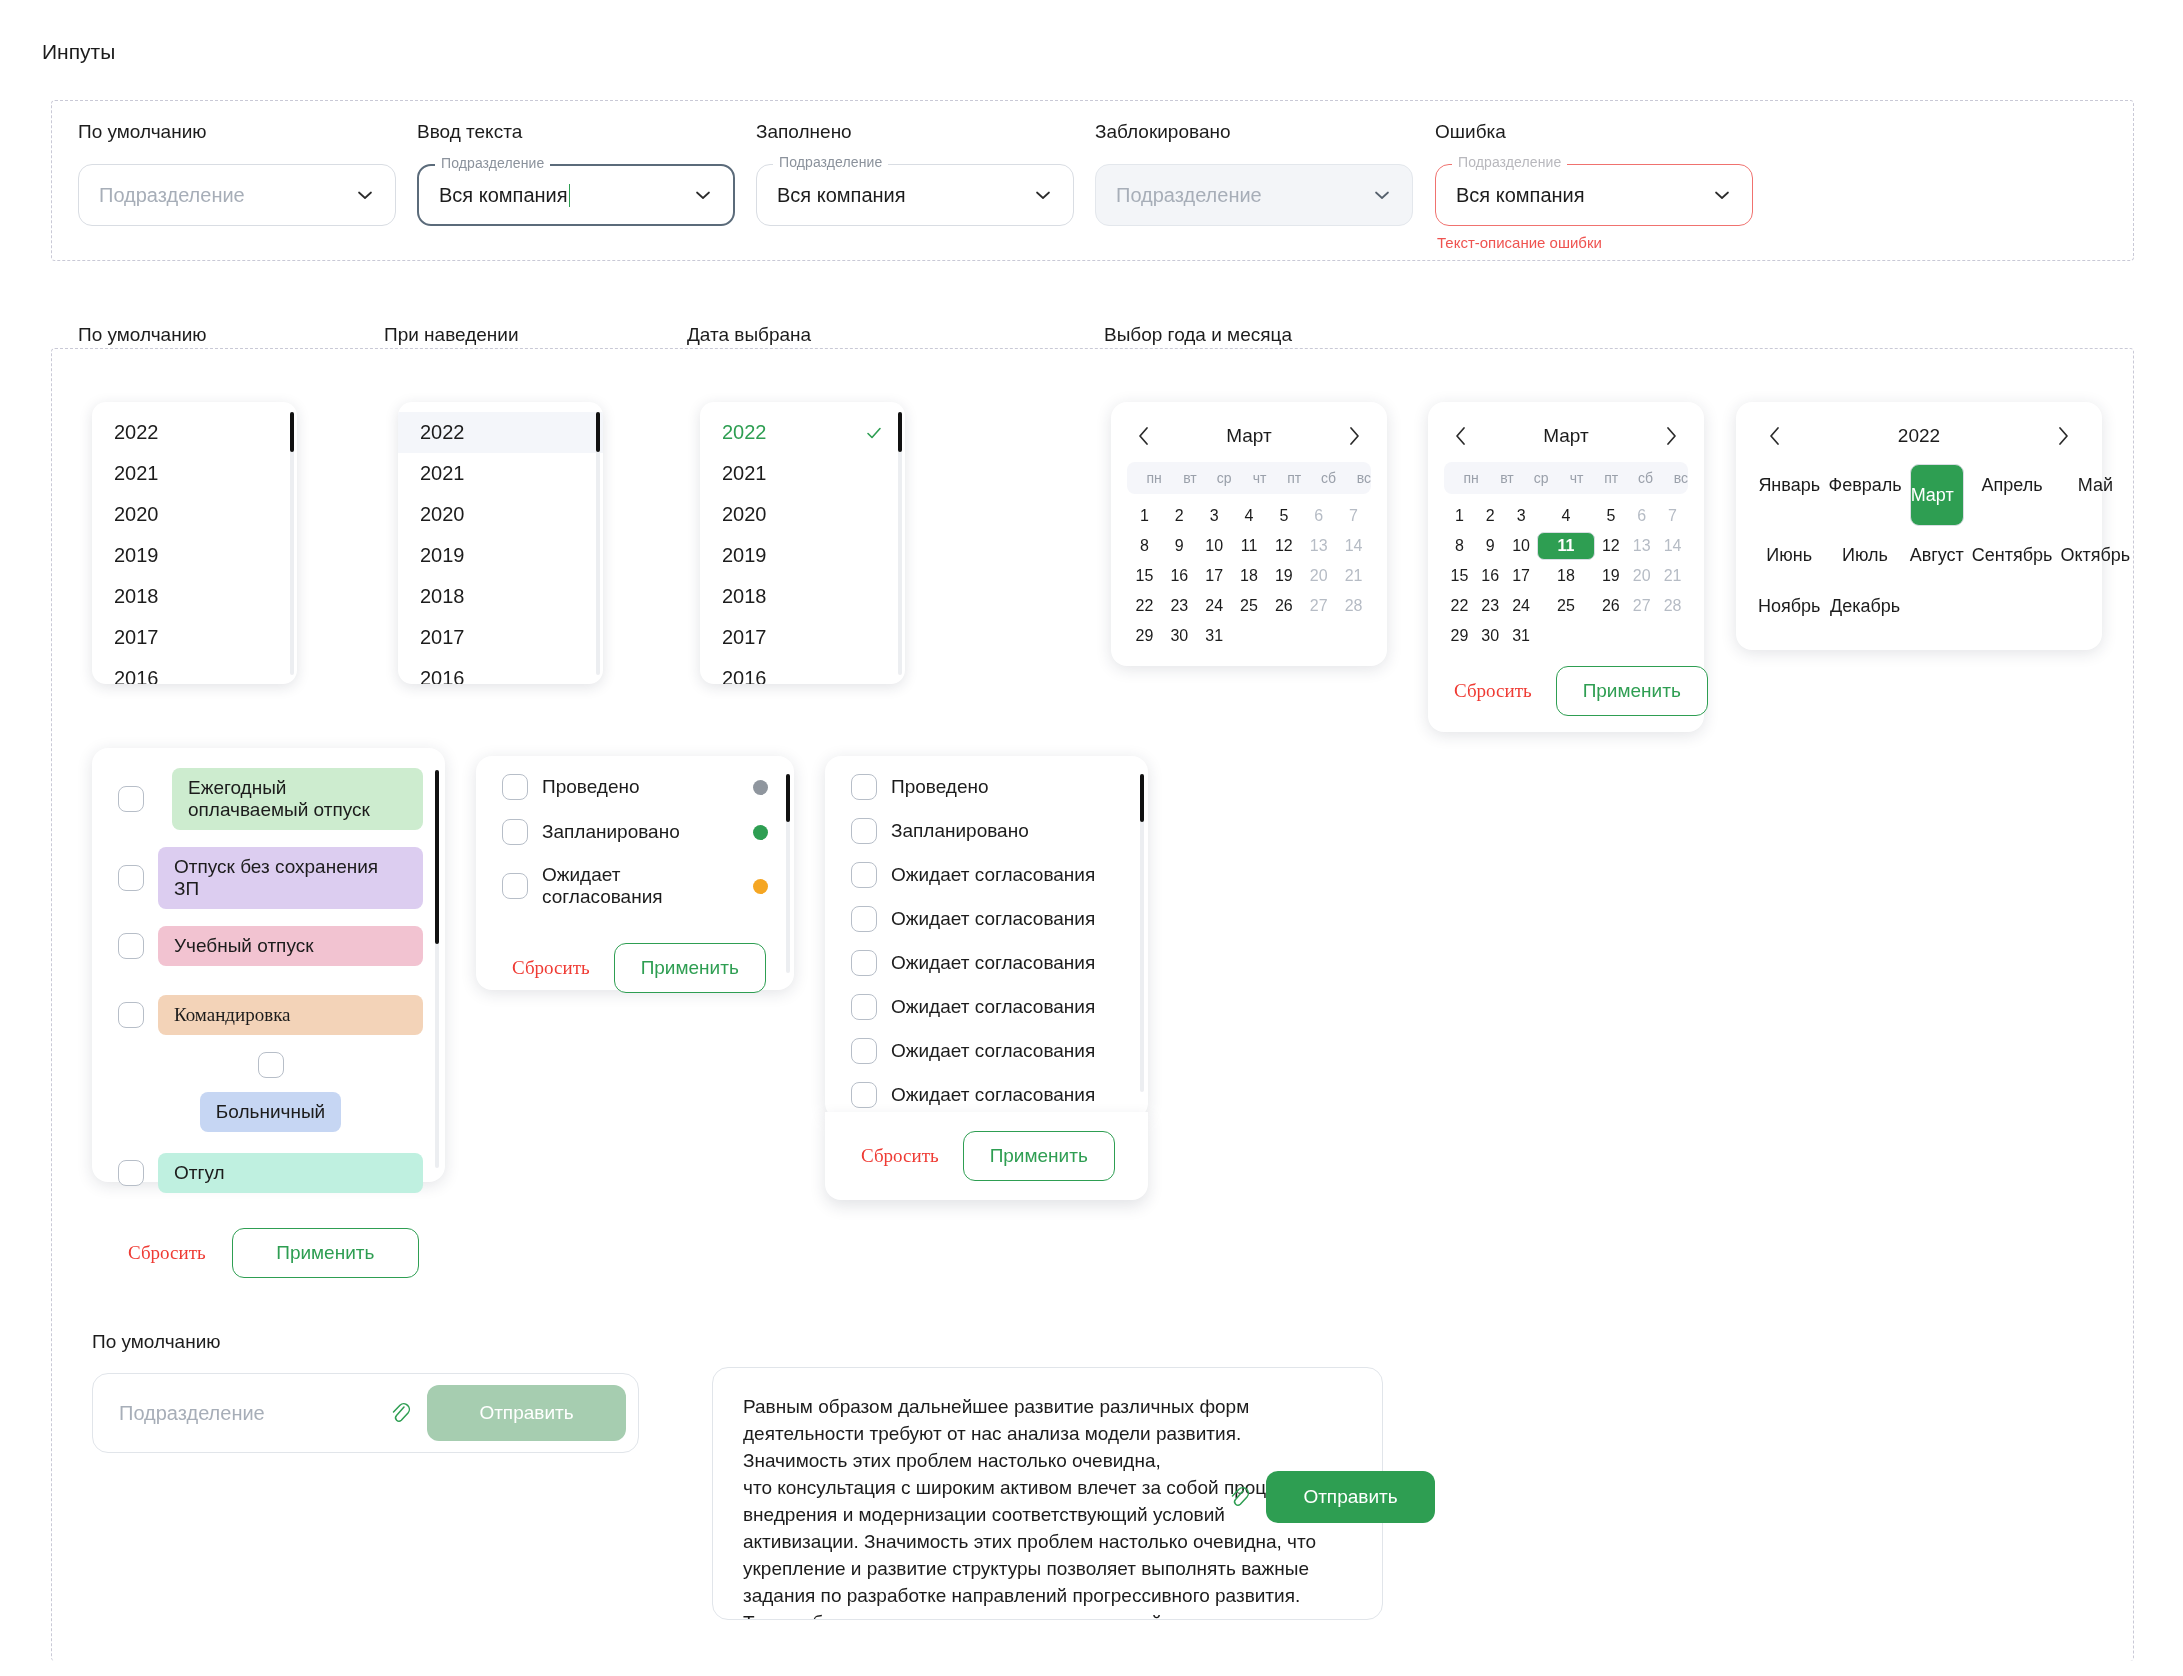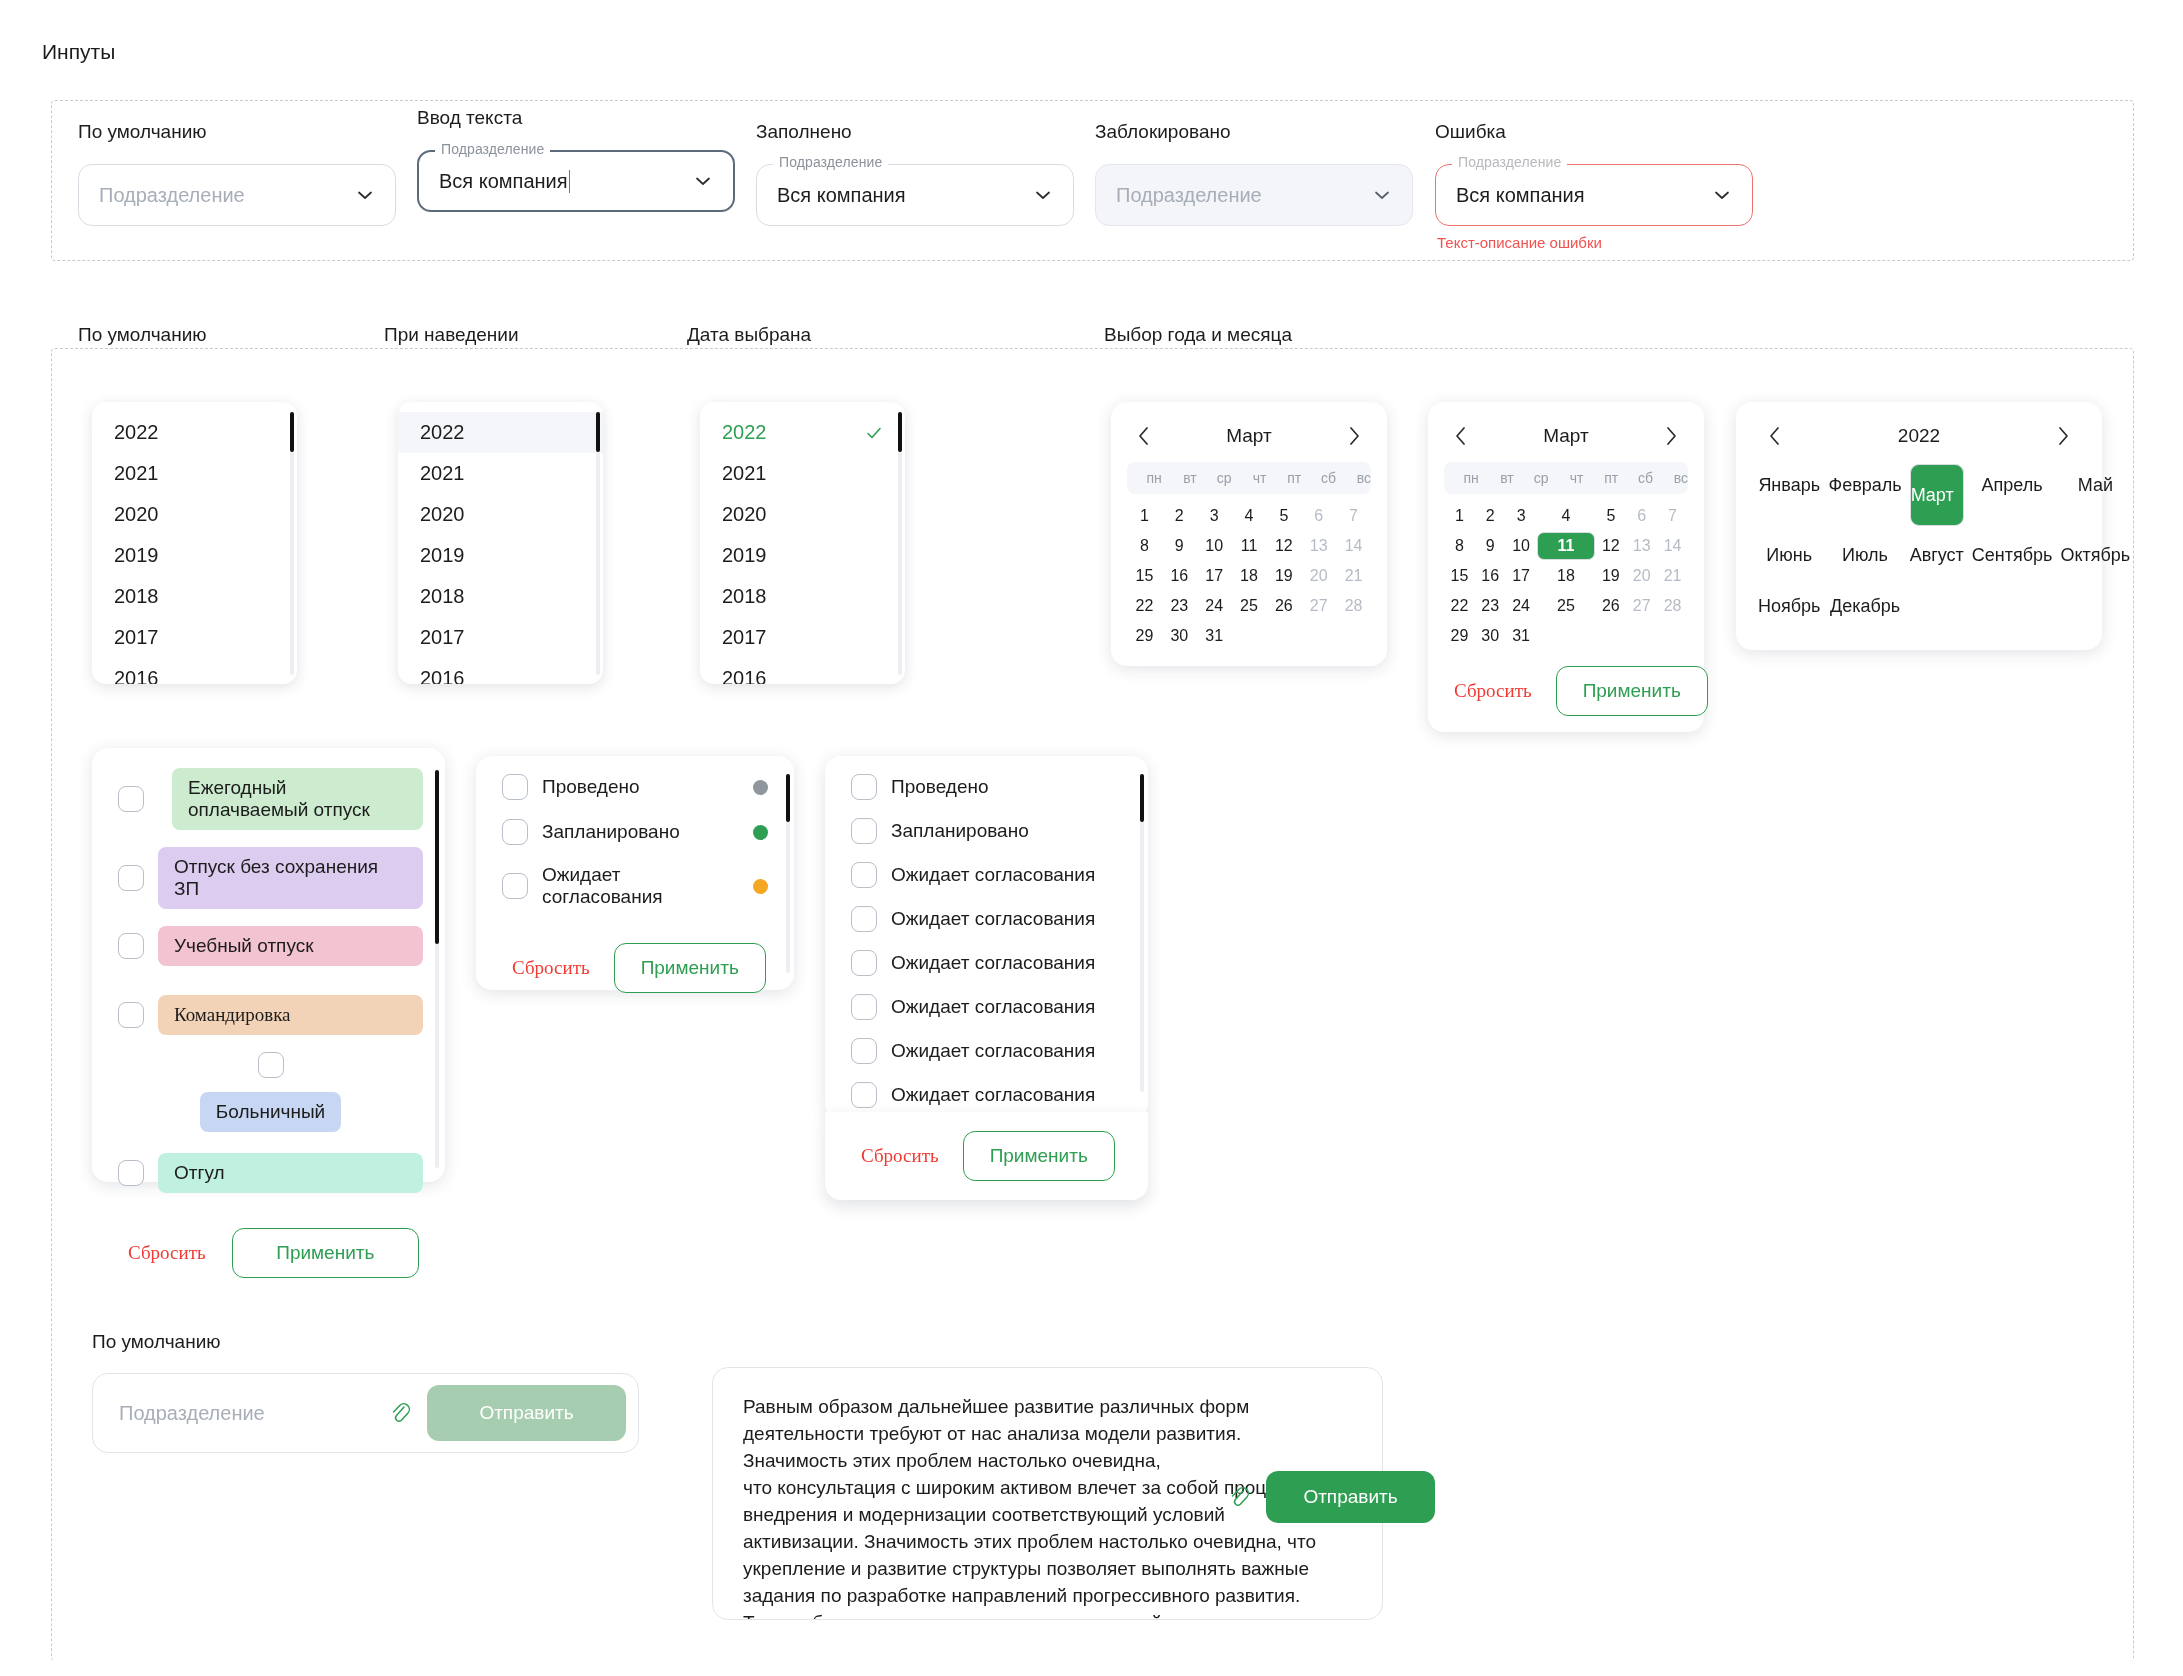--- a/index.html
+++ b/index.html
@@ -220,21 +220,21 @@
     <div class="sel" style="margin-top:21px;">
       <span class="ph">Подразделение</span>
       <span class="chev">
         <svg viewBox="0 0 20 20" width="20" height="20">
             <path d="M4 7.5 L10 13 L16 7.5" fill="none" stroke="#2b2b2b" stroke-width="1.7" stroke-linecap="round" stroke-linejoin="round"></path>
           </svg>
       </span>
     </div>
   </div>
 
-  <div style="position:absolute;left:417px;top:107px;width:318px;">
+  <div style="position:absolute;left:417px;top:121px;width:318px;">
     <div class="fld-label">Ввод текста</div>
     <div class="sel focused" style="margin-top:21px;">
       <span class="legend">Подразделение</span>
       <span class="val">Вся компания</span>
         <span class="caret"></span>
       <span class="chev">
         <svg viewBox="0 0 20 20" width="20" height="20">
             <path d="M4 7.5 L10 13 L16 7.5" fill="none" stroke="#2b2b2b" stroke-width="1.7" stroke-linecap="round" stroke-linejoin="round"></path>
           </svg>
       </span>

